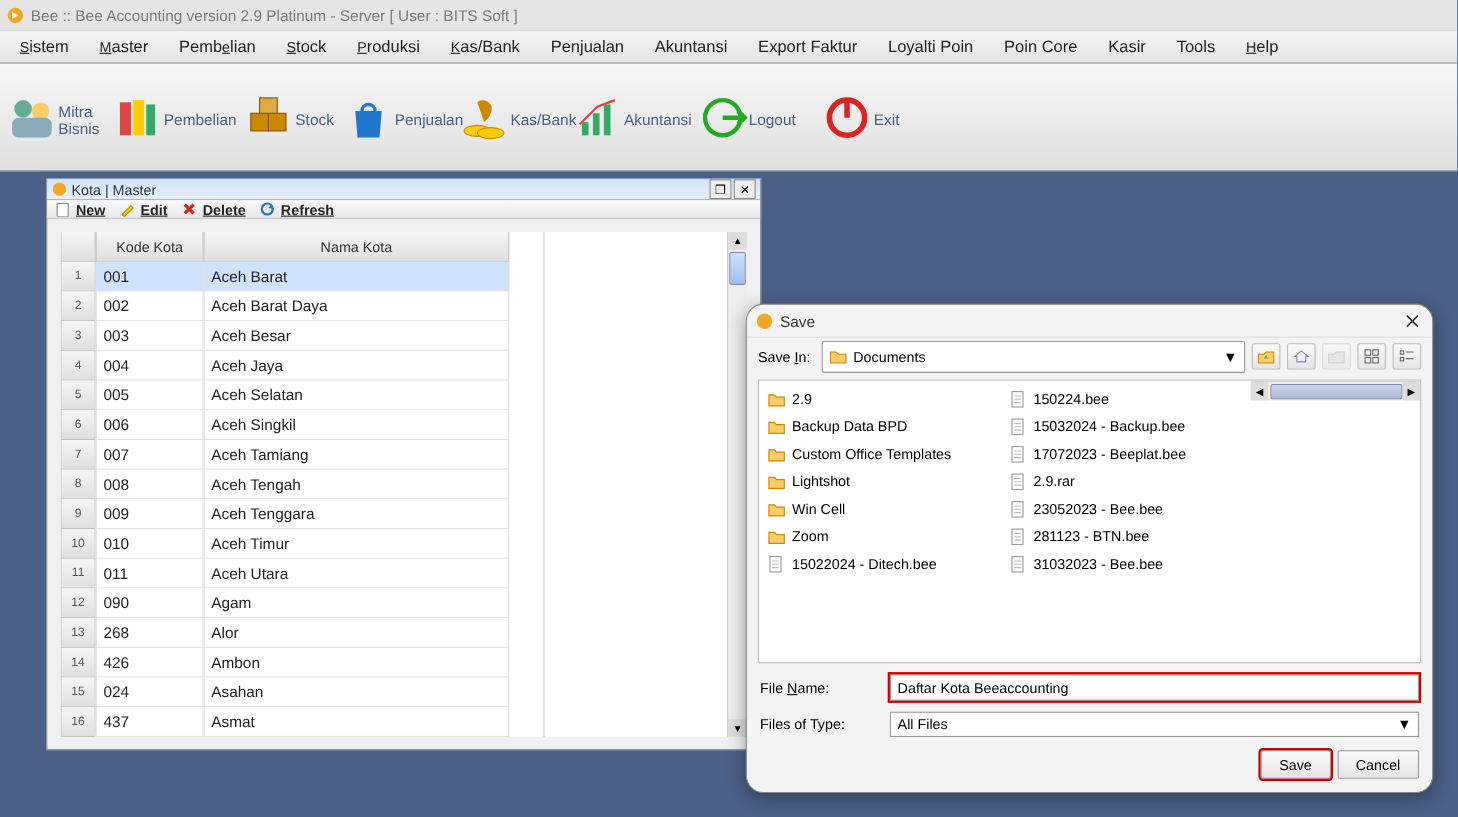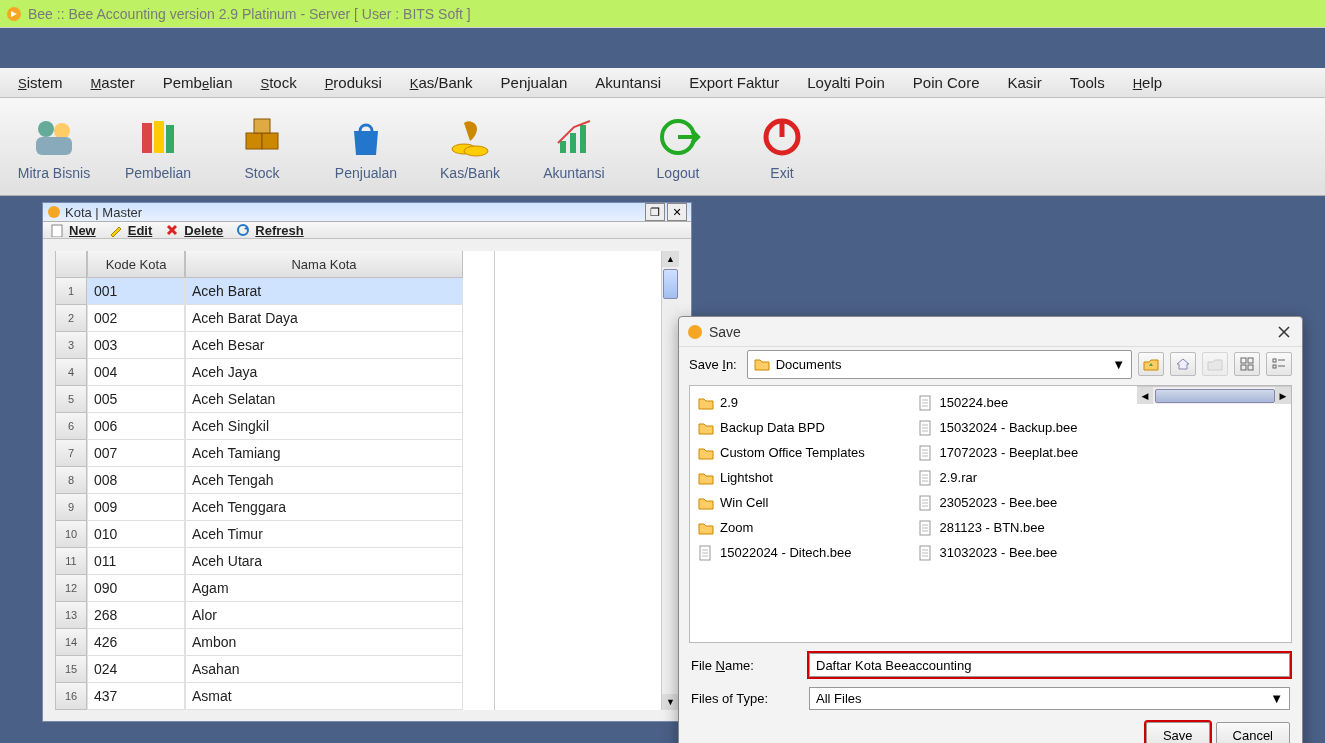--- a/index.html
+++ b/index.html
@@ -1,30 +1,30 @@
 <!DOCTYPE html>
 <html><head>
 <meta charset="utf-8">
 <style>
 * { box-sizing: border-box; margin: 0; padding: 0; font-family: "Segoe UI", Tahoma, sans-serif; font-size: 13px; }
 body { background: #4b6087; width: 1325px; height: 743px; overflow: hidden; position: relative; }
 
 
-.titlebar { background: #bef264; height: 28px; display: flex; align-items: center; padding: 0 6px; border-bottom: 1px solid #d0d0d0; }
+.titlebar { background: #e5e5e5; height: 28px; display: flex; align-items: center; padding: 0 6px; border-bottom: 1px solid #d0d0d0; }
 .titlebar .app-icon { width: 16px; height: 16px; margin-right: 6px; display:inline-flex; align-items:center; justify-content:center;}
 .titlebar .title-text { color: #7a7a7a; font-size: 14px; }
 
 
-.menubar { background: linear-gradient(#f5f5f5,#e3e3e3); height: 30px; display: flex; align-items: center; padding: 0 8px; border-bottom: 1px solid #c0c0c0; gap: 8px; margin-top: 40px; }
+.menubar { background: linear-gradient(#f5f5f5,#e3e3e3); height: 30px; display: flex; align-items: center; padding: 0 8px; border-bottom: 1px solid #c0c0c0; gap: 8px; }
 .menubar .menu-item { padding: 4px 10px; color: #222; cursor: default; font-size: 15px;}
 .menubar .menu-item .u { text-decoration: underline; }
 
 
 .toolbar { background: linear-gradient(#f7f7f7,#e0e0e0); height: 98px; display: flex; align-items: center; padding: 4px 2px; border-bottom: 1px solid #b0b0b0; }
-.toolbutton { width: 100px; height: 90px; display: flex; flex-direction: column; align-items: center; justify-content: center; border: 1px solid transparent; border-radius: 4px; margin: 0 2px; cursor: pointer; }
+.toolbutton { width: 100px; height: 90px; display: flex; align-items: center; justify-content: center; border: 1px solid transparent; border-radius: 4px; margin: 0 2px; cursor: pointer; }
 .toolbutton .tb-icon { width: 48px; height: 48px; display:flex; align-items:center; justify-content:center; }
 .toolbutton .tb-label { color:#4b6087; font-size:14px; margin-top:4px;}
 
 
 .mdi { position: relative; background: #4b6087; height: calc(100% - 156px); padding: 6px 12px 12px 12px; margin-left: 36px;}
 
 
 .intwin { position:absolute; left: 6px; top: 6px; width: 650px; height: 520px; background: #f0f0f0; border: 1px solid #7a8aa8; display:flex; flex-direction:column; }
 .intwin-title { background: linear-gradient(#cfe3ff,#e8f0ff); height: 22px; display:flex; align-items:center; padding:0 4px; border-bottom:1px solid #b0b0b0;}
 .intwin-title .wicon { width:14px; height:14px; margin-right:4px;}
@@ -43,21 +43,21 @@
 .kode { width:98px;}
 .nama { width:278px;}
 .cell { height:27px; border:1px solid #e0e0e0; border-top:none; padding:0 6px; display:flex; align-items:center; font-size:14px; color:#222; background:#fff;}
 .row.selected .cell { background:#cfe3ff; }
 .scrolly { width:18px; background:#eee; border-left:1px solid #ccc; position:relative;}
 .scrolly .thumb { position:absolute; left:1px; right:1px; top:18px; height:30px; background:linear-gradient(#d0e0ff,#a0c0f0); border:1px solid #88a; border-radius:2px;}
 .scrolly .arr { position:absolute; left:0; right:0; height:16px; background:#ddd; display:flex; align-items:center; justify-content:center; font-size:9px;}
 .scrolly .arr.top{top:0;} .scrolly .arr.bot{bottom:0;}
 
 
-.dialog { position:absolute; left:642px; top:120px; width:625px; height:445px; background:#f3f3f3; border:1px solid #888; border-radius:4px; box-shadow:0 4px 16px rgba(0,0,0,.35); display:flex; flex-direction:column;}
+.dialog { position:absolute; left:642px; top:120px; width:625px; height:445px; background:#f3f3f3; border:1px solid #888; border-radius:16px; box-shadow:0 4px 16px rgba(0,0,0,.35); display:flex; flex-direction:column;}
 .dlg-title { height:30px; display:flex; align-items:center; padding:0 8px; border-bottom:1px solid #ddd;}
 .dlg-title .dicon{width:16px;height:16px;margin-right:6px;}
 .dlg-title .dtitle{flex:1; color:#333; font-size:14px;}
 .dlg-title .dclose{width:20px; height:20px; display:flex; align-items:center; justify-content:center; cursor:pointer;}
 .dlg-nav { height:34px; display:flex; align-items:center; padding:0 10px; gap:6px;}
 .dlg-nav .lbl{margin-right:4px;}
 .dlg-nav .combo { flex:1; height:29px; background:#fff; border:1px solid #999; border-radius:2px; display:flex; align-items:center; padding:0 6px;}
 .dlg-nav .combo .fld-icon{width:16px;height:16px; margin-right:6px; display:inline-flex;align-items:center;}
 .dlg-nav .combo .dd{margin-left:auto;}
 .dlg-nav .navbtn{width:26px;height:24px; border:1px solid #bbb; background:linear-gradient(#fafafa,#e5e5e5); border-radius:2px; display:flex; align-items:center; justify-content:center; cursor:pointer;}

